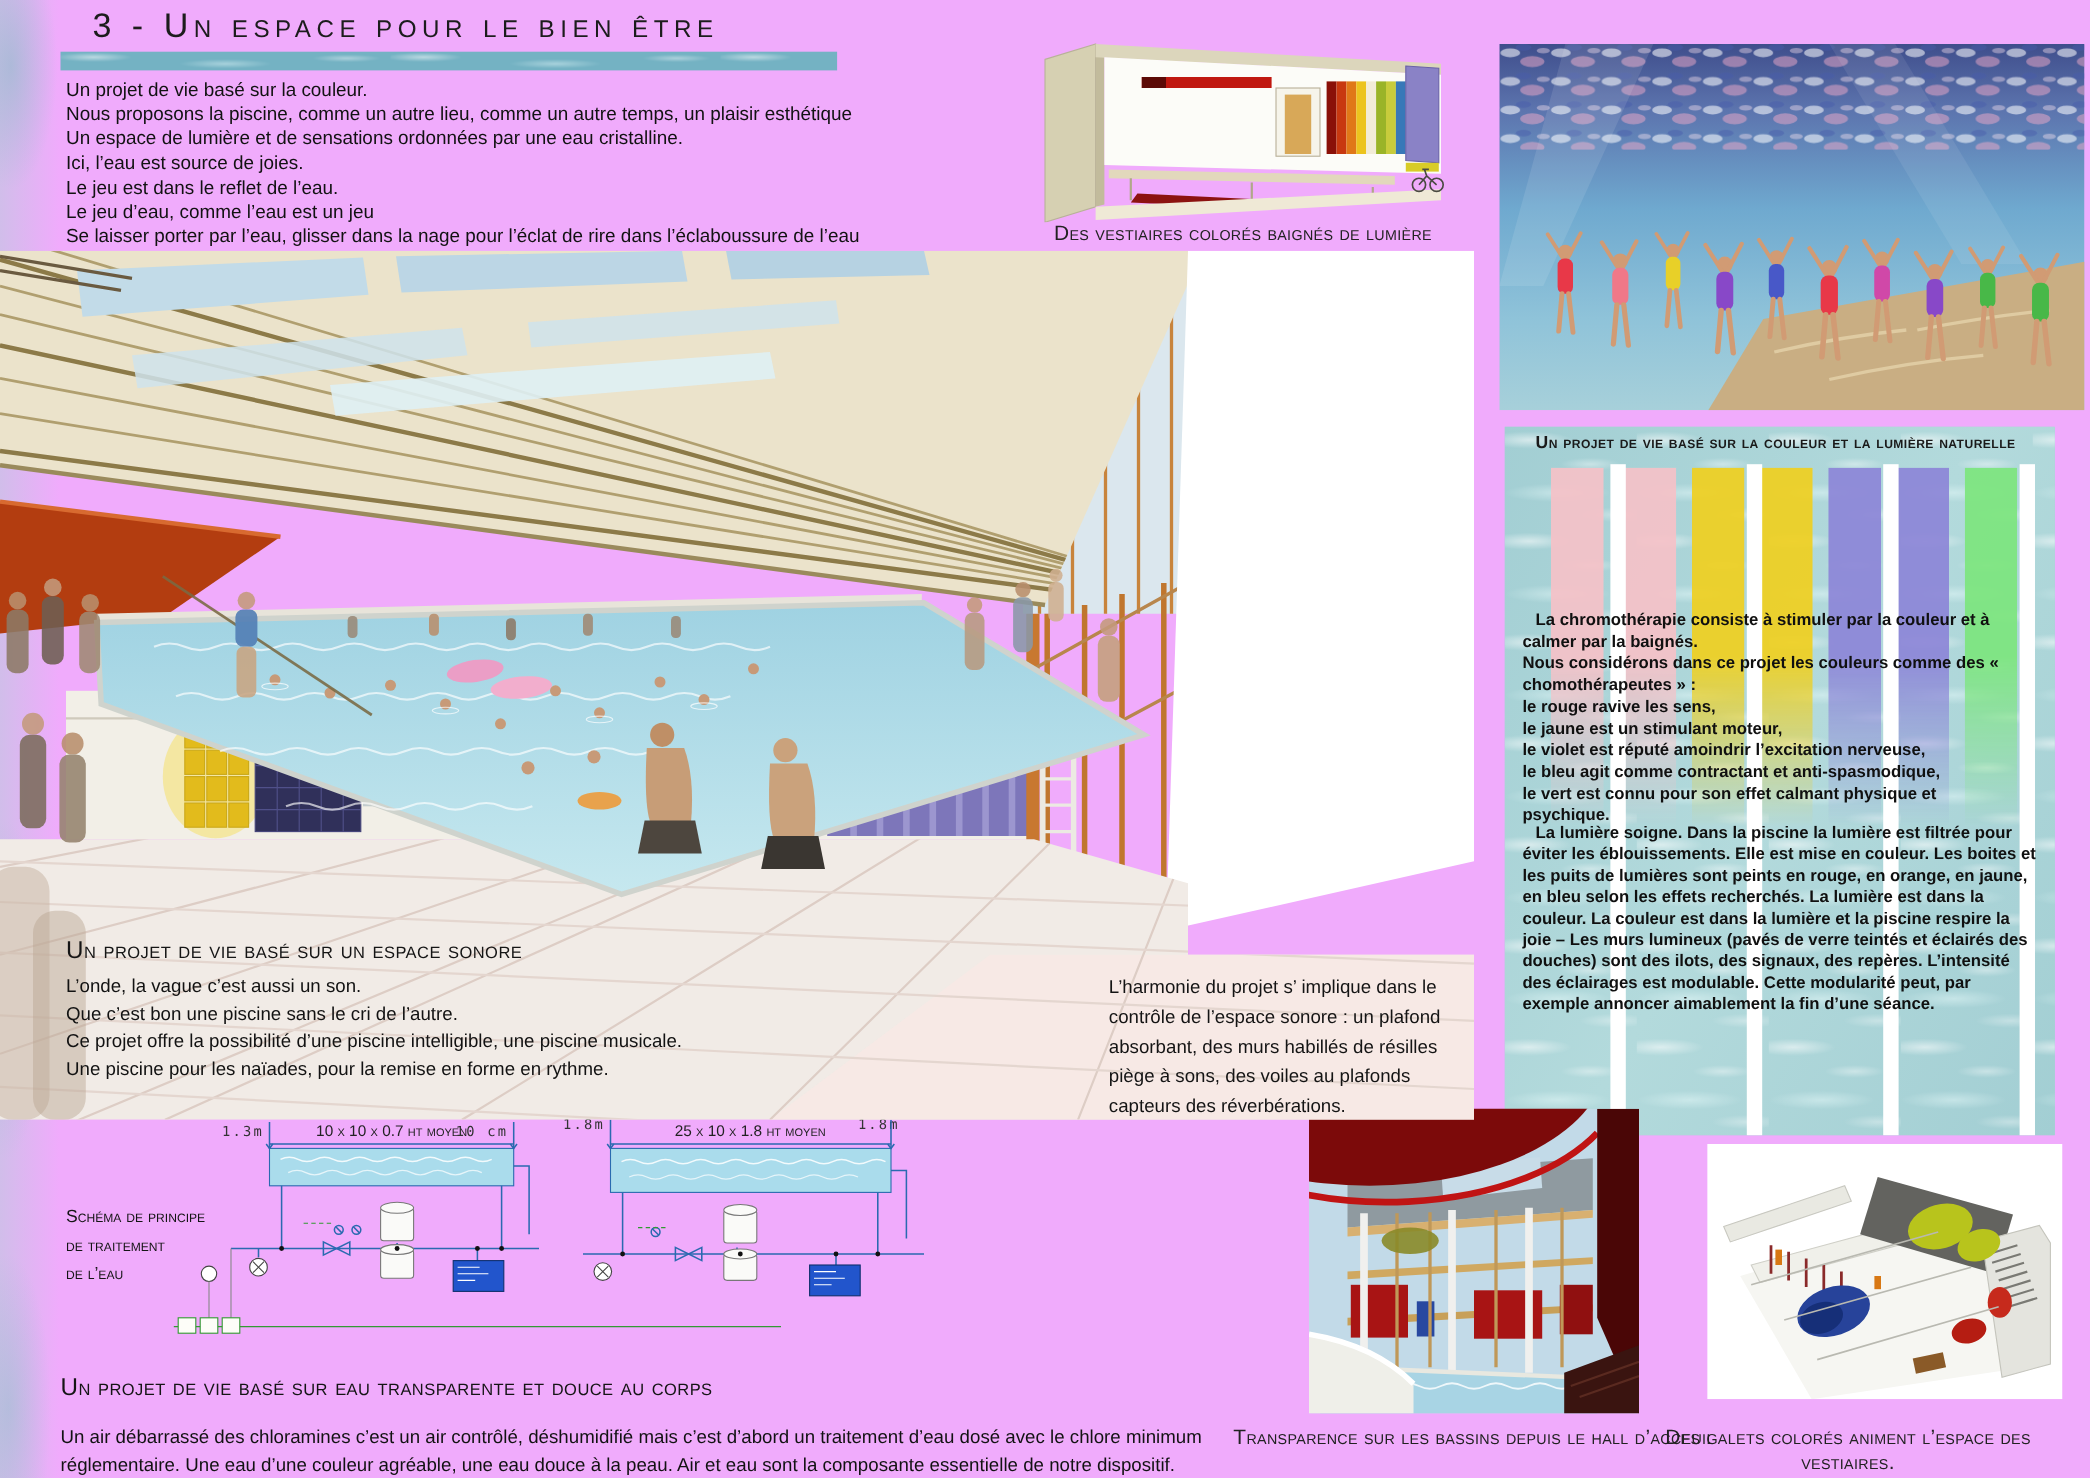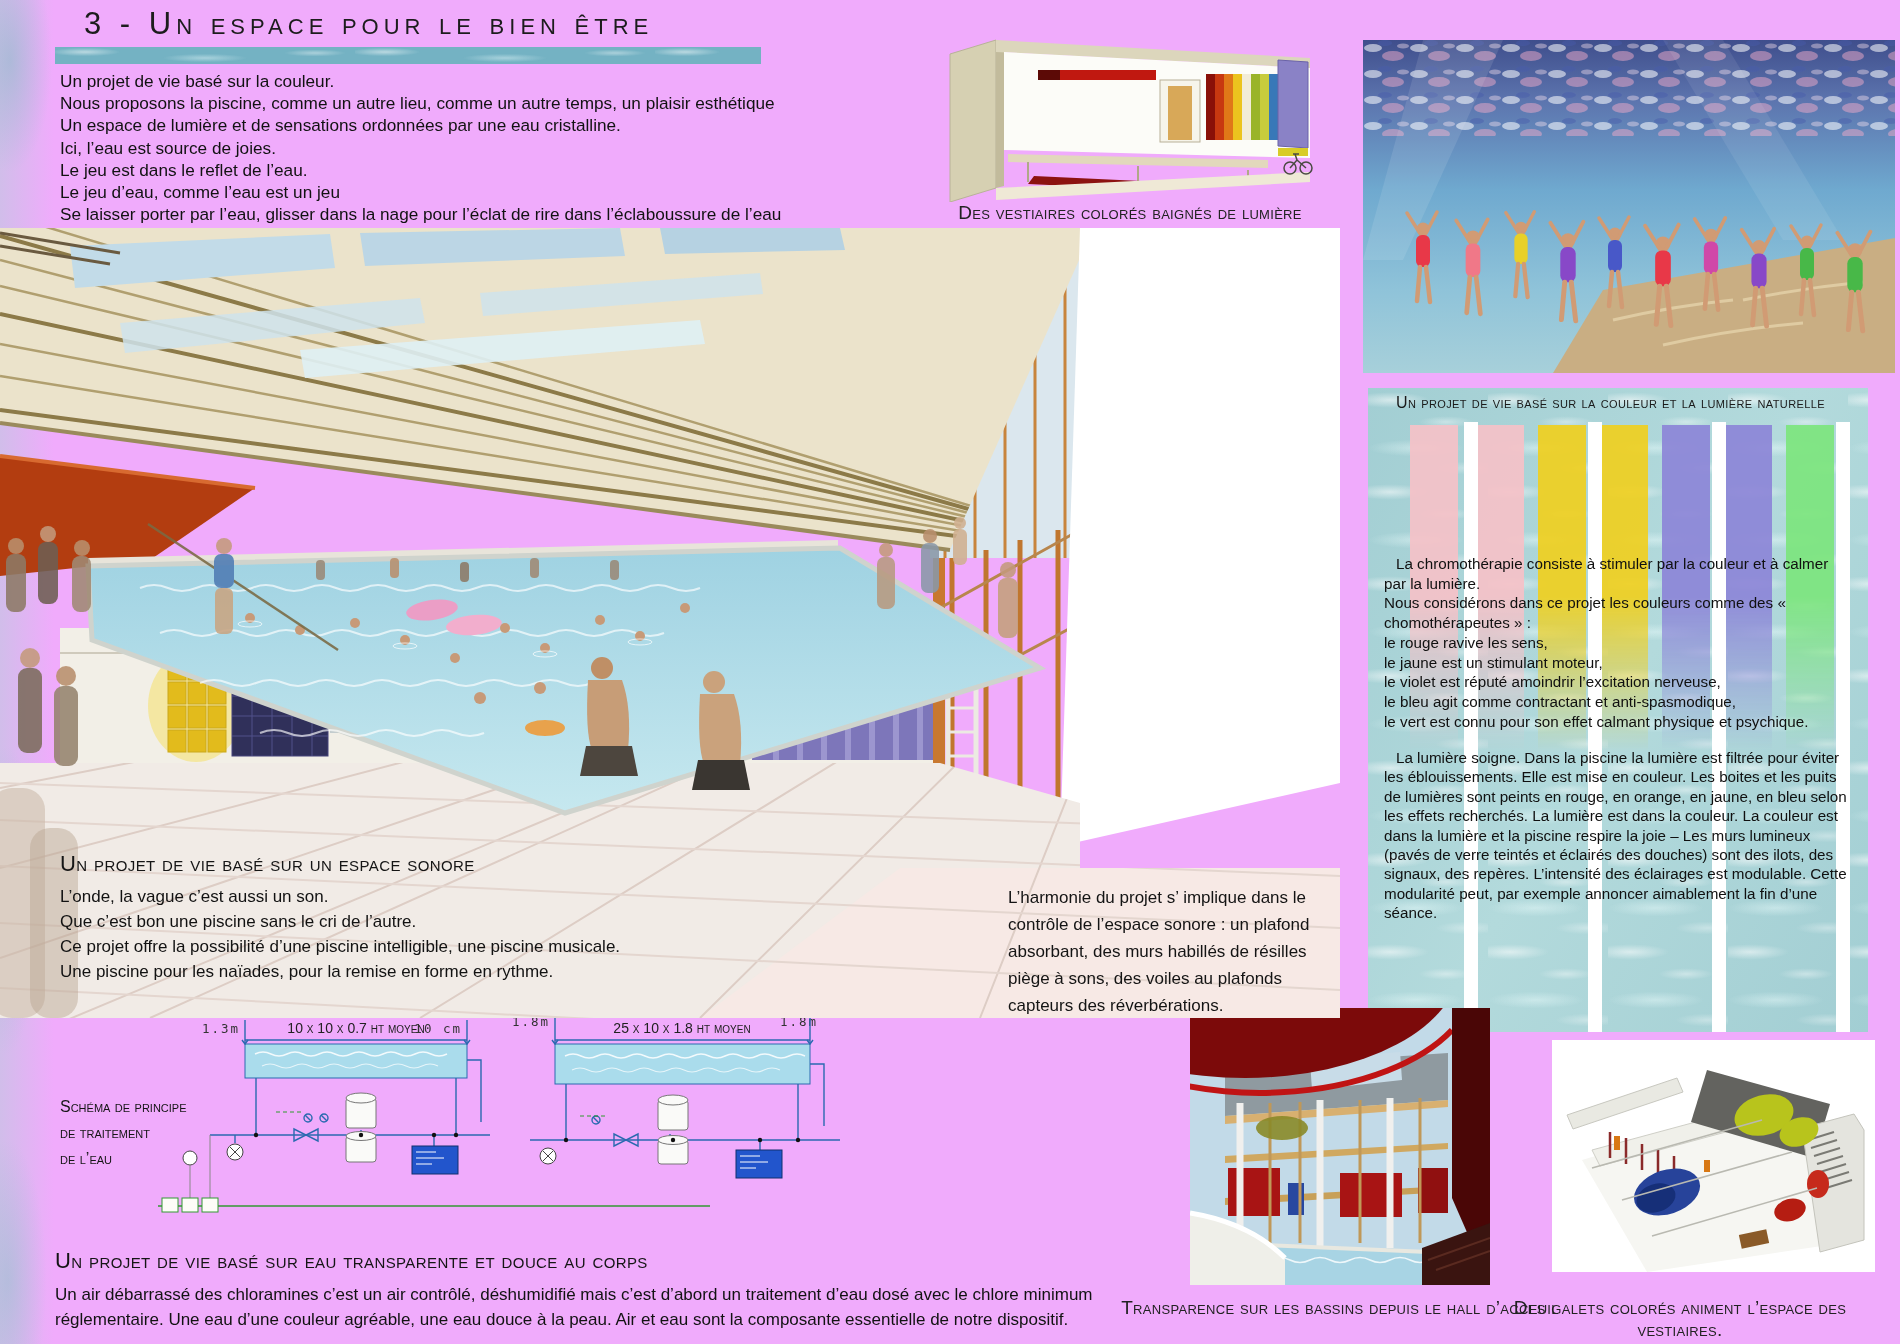--- a/index.html
+++ b/index.html
@@ -33,42 +33,42 @@
   #title{left:84px;top:6px;font-size:31px;letter-spacing:5px;font-variant:small-caps;color:#1c1c1c;}
   #teal-bar{left:55px;top:47px;width:706px;height:17px;
     background-image:
       radial-gradient(ellipse 50px 6px at 30px 5px, rgba(255,255,255,.5), rgba(255,255,255,0) 70%),
       radial-gradient(ellipse 60px 6px at 150px 11px, rgba(230,248,250,.45), rgba(255,255,255,0) 70%),
       radial-gradient(ellipse 44px 5px at 260px 6px, rgba(255,255,255,.4), rgba(255,255,255,0) 70%);
     background-size:300px 17px;}
   #intro{left:60px;top:70px;width:740px;font-size:17.2px;line-height:22.2px;color:#121212;}
 
   
-  #color-panel{left:1368px;top:388px;width:500px;height:644px;}
+  #color-panel{left:1368px;top:388px;width:500px;height:644px;font-weight:bold;}
   #color-panel .gap{position:absolute;top:34px;bottom:0;width:14px;background:#fff;}
   #color-panel .stripe{position:absolute;top:37px;height:330px;width:48px;opacity:.92;
      -webkit-mask-image:linear-gradient(#000 52%,rgba(0,0,0,0) 99%);
      mask-image:linear-gradient(#000 52%,rgba(0,0,0,0) 99%);}
   #panel-heading{position:absolute;left:28px;top:6px;font-size:16px;font-variant:small-caps;
      letter-spacing:.4px;color:#1a1a1a;white-space:nowrap;}
   #chromo{position:absolute;left:16px;top:166px;width:452px;font-size:15.2px;line-height:19.7px;color:#101010;}
   #chromo .first{text-indent:12px;}
   #light-text{position:absolute;left:16px;top:360px;width:468px;font-size:15.2px;line-height:19.4px;color:#101010;}
   #light-text p{margin:0;}
   #light-text .first{text-indent:12px;}
   .ztext{position:relative;z-index:6;}
 
   
   #sound-block{left:60px;top:851px;width:650px;z-index:7;}
   .sec-head{font-variant:small-caps;font-size:22px;letter-spacing:.4px;color:#151515;}
   #sound-lines{margin-top:7px;font-size:17px;line-height:25px;color:#121212;}
   #harmonie{left:1008px;top:884px;width:302px;font-size:17px;line-height:27px;color:#141414;z-index:7;}
   #schema-label{left:60px;top:1094px;width:150px;font-variant:small-caps;font-size:16px;line-height:26px;color:#151515;}
   #water-block{left:55px;top:1248px;width:1040px;}
-  #water-text{margin-top:8px;font-size:17px;line-height:25px;color:#121212;}
+  #water-text{margin-top:20px;font-size:17px;line-height:25px;color:#121212;}
 
   
   #lockers-fig{left:938px;top:30px;width:384px;height:172px;}
   #vestiaires-caption{left:938px;top:202px;width:384px;text-align:center;}
   #underwater-fig{left:1363px;top:40px;width:532px;height:333px;}
   #pool-fig{left:0;top:228px;width:1340px;height:790px;z-index:1;}
   #dia-fig{left:150px;top:1000px;width:860px;height:232px;}
   #hall-fig{left:1190px;top:1008px;width:300px;height:277px;}
   #galets-fig{left:1552px;top:1040px;width:323px;height:232px;}
   #transparence-caption{left:1095px;top:1297px;width:490px;text-align:center;}
@@ -181,21 +181,21 @@
     <div class="stripe" style="left: 232px; background-color: rgb(240, 208, 32);"></div>
     <div class="stripe" style="left: 294px; background-color: rgb(141, 134, 216);"></div>
     <div class="stripe" style="left: 356px; background-color: rgb(141, 134, 216);"></div>
     <div class="stripe" style="left: 418px; background-color: rgb(125, 230, 126);"></div>
     <div class="gap" style="left:96px"></div>
     <div class="gap" style="left:220px"></div>
     <div class="gap" style="left:344px"></div>
     <div class="gap" style="left:468px"></div>
     <div id="panel-heading" class="ztext">Un projet de vie basé sur la couleur et la lumière naturelle</div>
     <div id="chromo" class="ztext">
-      <div class="first">La chromothérapie consiste à stimuler par la couleur et à calmer par la lumière.</div>
+      <div class="first">La chromothérapie consiste à stimuler par la couleur et à calmer par la baignés.</div>
       <div>Nous considérons dans ce projet les couleurs comme des « chomothérapeutes » :</div>
       <div>le rouge ravive les sens,</div>
       <div>le jaune est un stimulant moteur,</div>
       <div>le violet est réputé amoindrir l’excitation nerveuse,</div>
       <div>le bleu agit comme contractant et anti-spasmodique,</div>
       <div>le vert est connu pour son effet calmant physique et psychique.</div>
     </div>
     <div id="light-text" class="ztext">
       <p class="first">La lumière soigne. Dans la piscine la lumière est filtrée pour éviter les éblouissements. Elle est mise en couleur. Les boites et les puits de lumières sont peints en rouge, en orange, en jaune, en bleu selon les effets recherchés. La lumière est dans la couleur. La couleur est dans la lumière et la piscine respire la joie – Les murs lumineux (pavés de verre teintés et éclairés des douches) sont des ilots, des signaux, des repères. L’intensité des éclairages est modulable. Cette modularité peut, par exemple annoncer aimablement la fin d’une séance.</p>
     </div>

